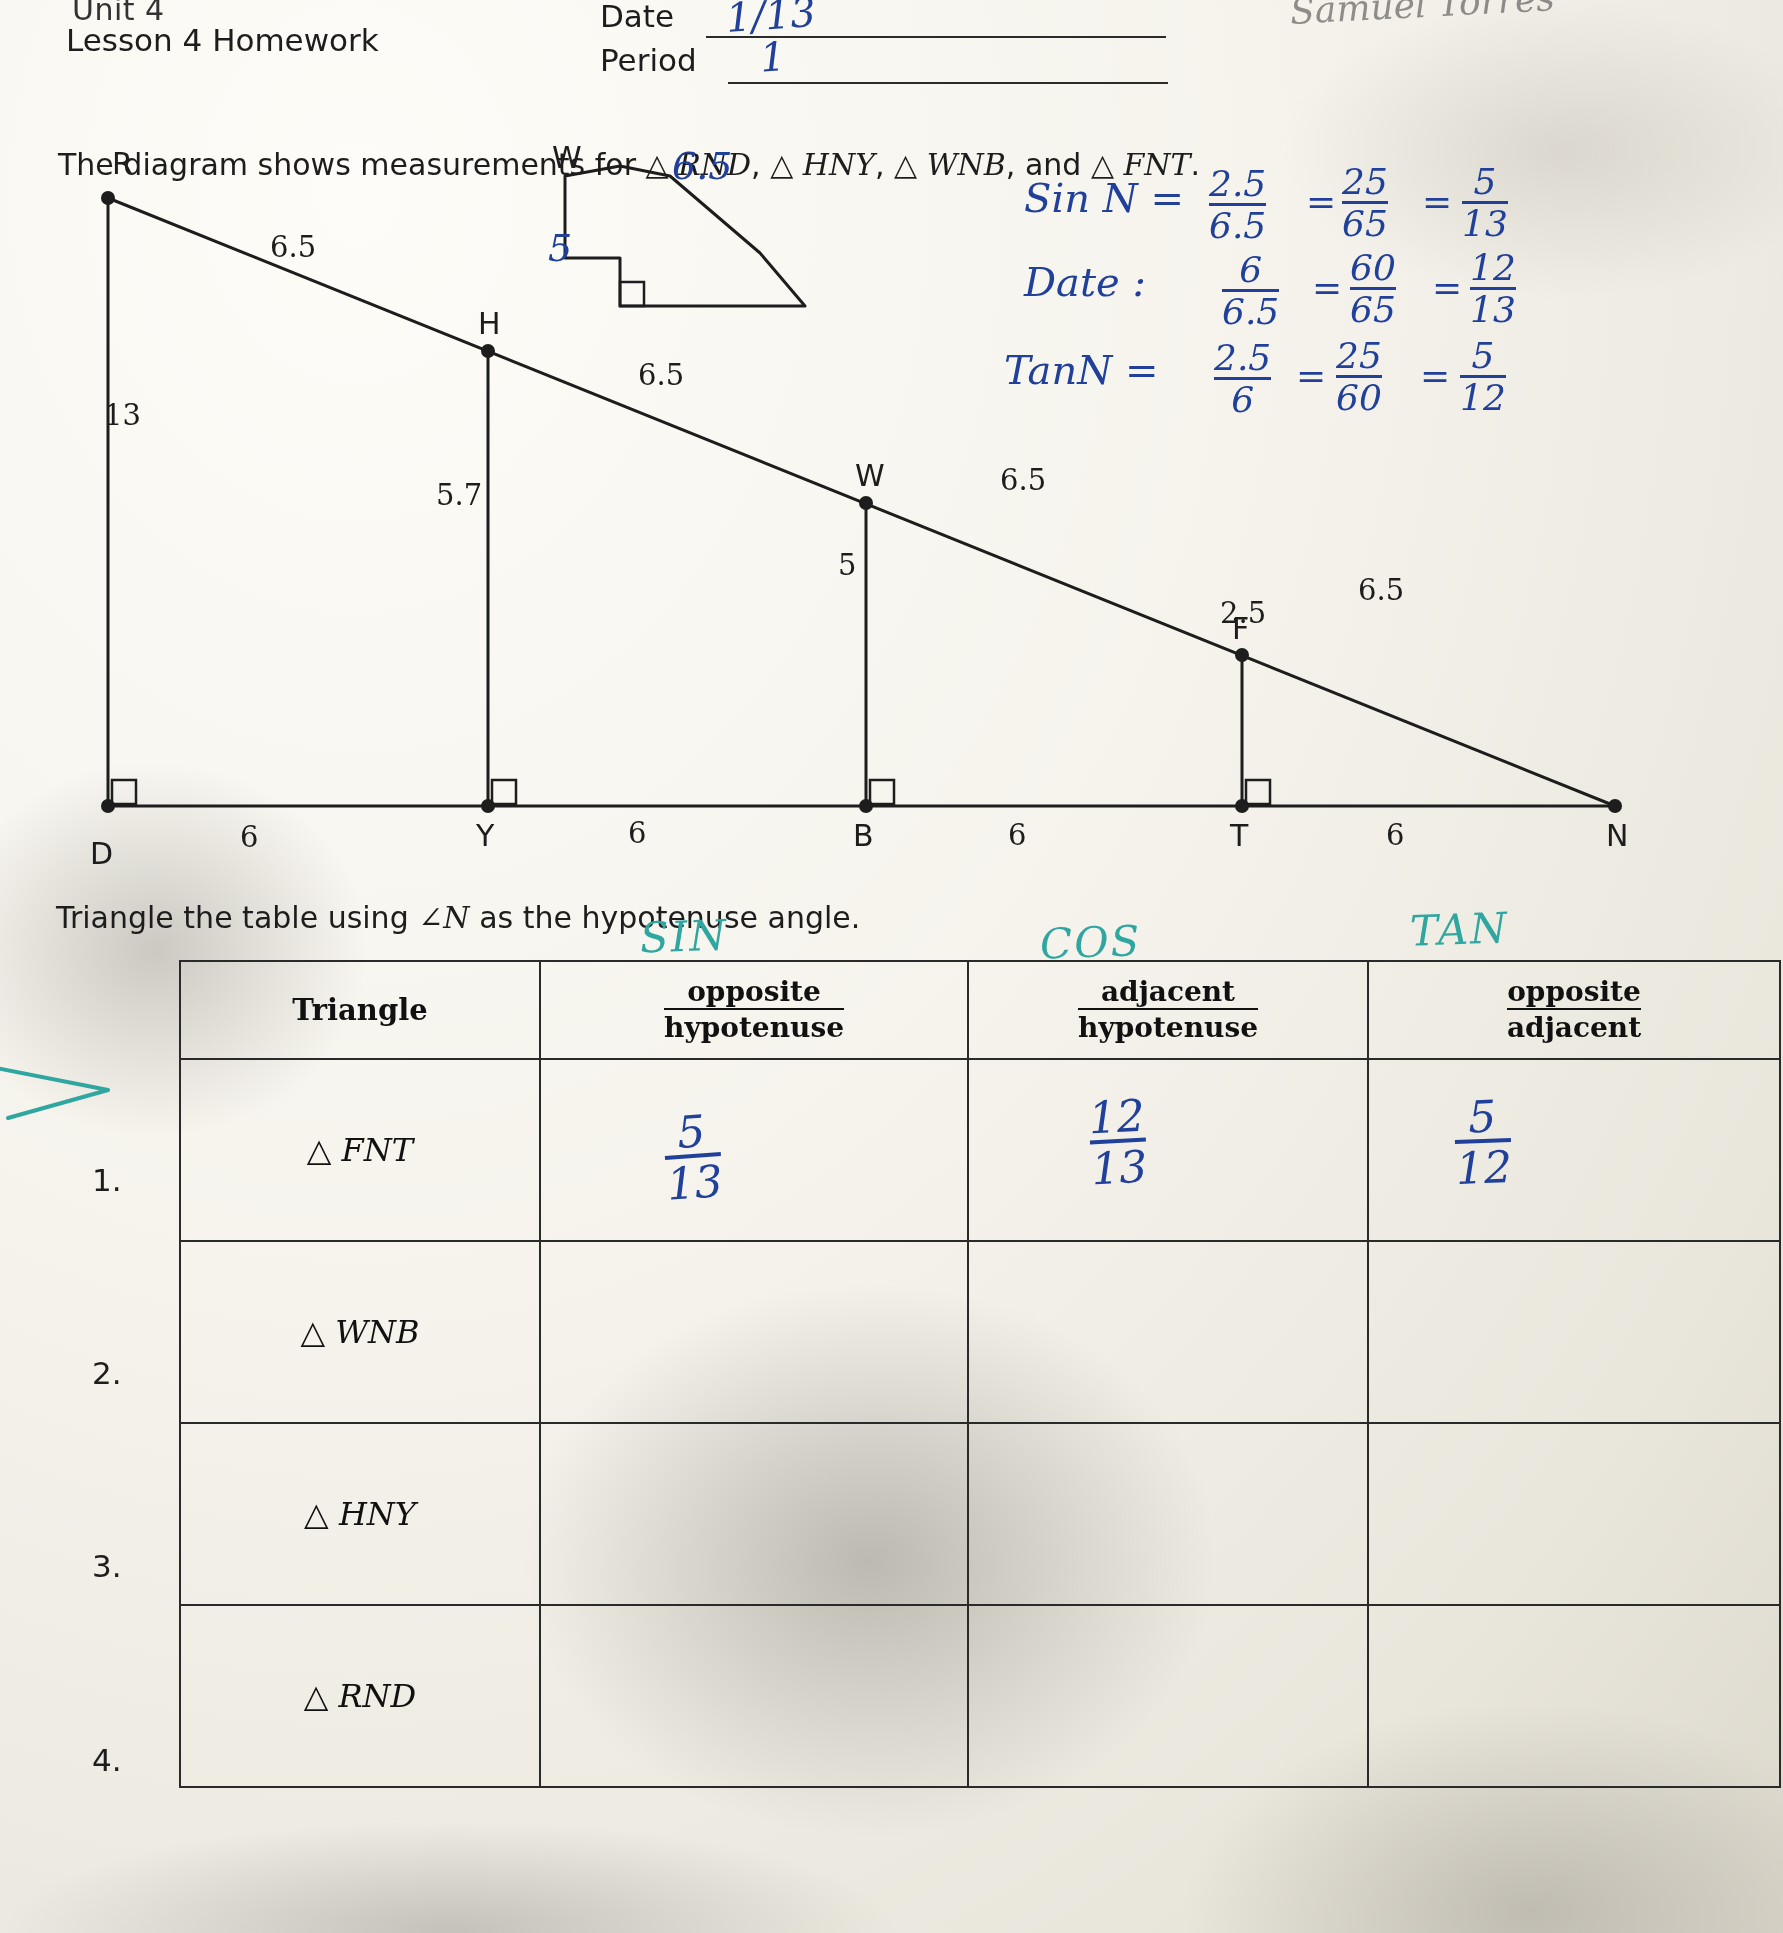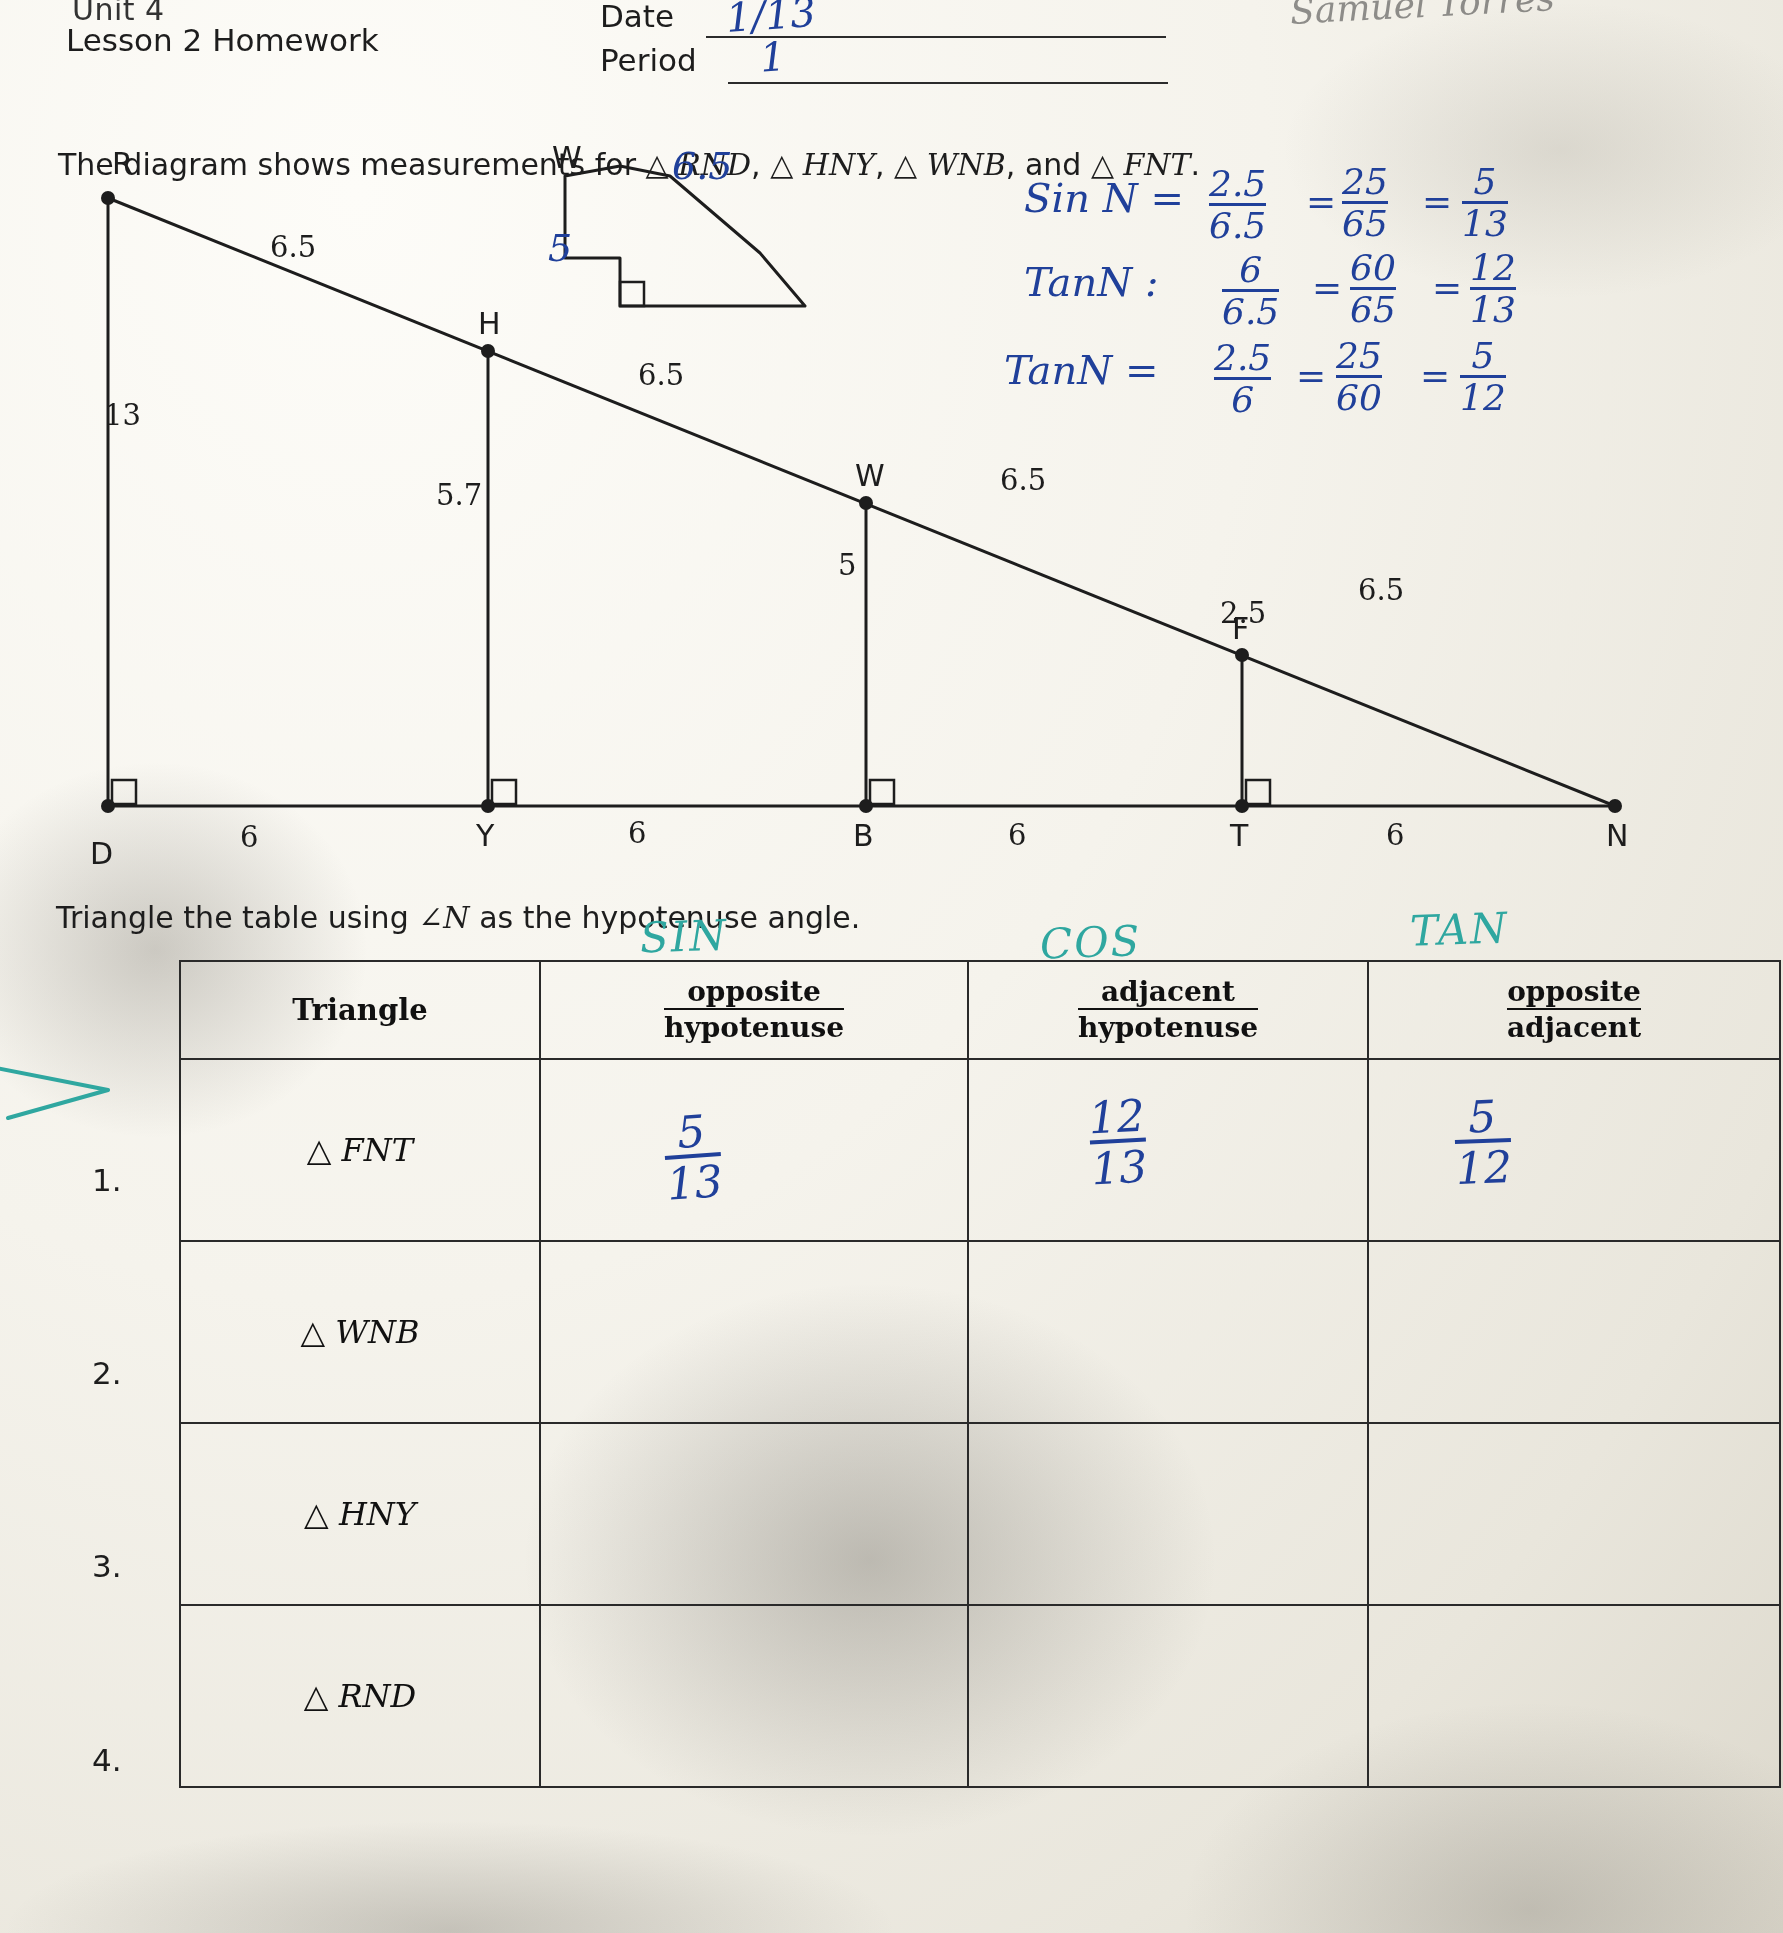--- a/index.html
+++ b/index.html
@@ -202,21 +202,21 @@
 <div id="sheet">
 
   <div class="blotch b4"></div>
   <div class="blotch b1"></div>
   <div class="blotch b2"></div>
   <div class="blotch b3"></div>
   <div class="blotch b5"></div>
 
   <div id="header">
     <div id="unit-line">Unit 4</div>
-    <div id="lesson-title">Lesson 2 Homework</div>
+    <div id="lesson-title">Lesson 4 Homework</div>
     <div id="date-label">Date</div>
     <div id="period-label">Period</div>
     <div class="rule" id="date-rule"></div>
     <div class="rule" id="period-rule"></div>
     <div class="ink" id="date-val">1/13</div>
     <div class="ink" id="period-val">1</div>
     <div class="ink" id="top-scribble">Samuel Torres</div>
   </div>
 
   <div id="prompt">
@@ -295,21 +295,21 @@
     <div class="hw frac" style="left:318px;top:-12px;font-size:36px;">
       <span class="num">25</span>
       <span class="den">65</span>
     </div>
     <div class="hw" style="left:398px;top:6px;font-size:36px;">=</div>
     <div class="hw frac" style="left:438px;top:-12px;font-size:36px;">
       <span class="num">5</span>
       <span class="den">13</span>
     </div>
 
-    <div class="hw" style="left:0px;top:84px;font-size:40px;">TanN :</div>
+    <div class="hw" style="left:0px;top:84px;font-size:40px;">Date :</div>
     <div class="hw frac" style="left:198px;top:76px;font-size:36px;">
       <span class="num">6</span>
       <span class="den">6.5</span>
     </div>
     <div class="hw" style="left:288px;top:92px;font-size:36px;">=</div>
     <div class="hw frac" style="left:326px;top:74px;font-size:36px;">
       <span class="num">60</span>
       <span class="den">65</span>
     </div>
     <div class="hw" style="left:408px;top:92px;font-size:36px;">=</div>

